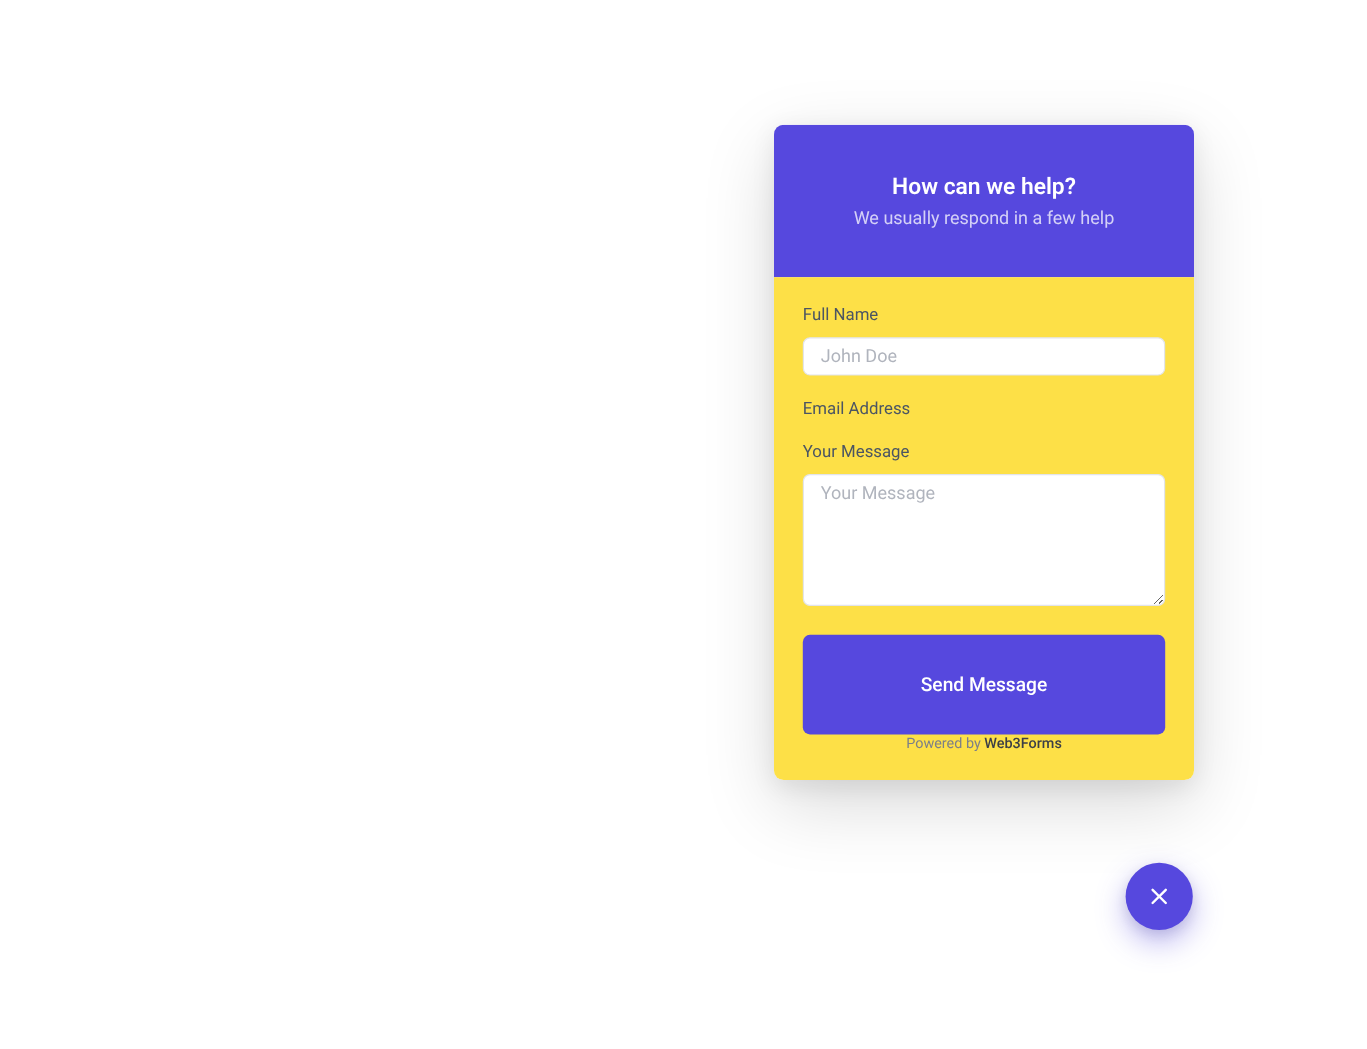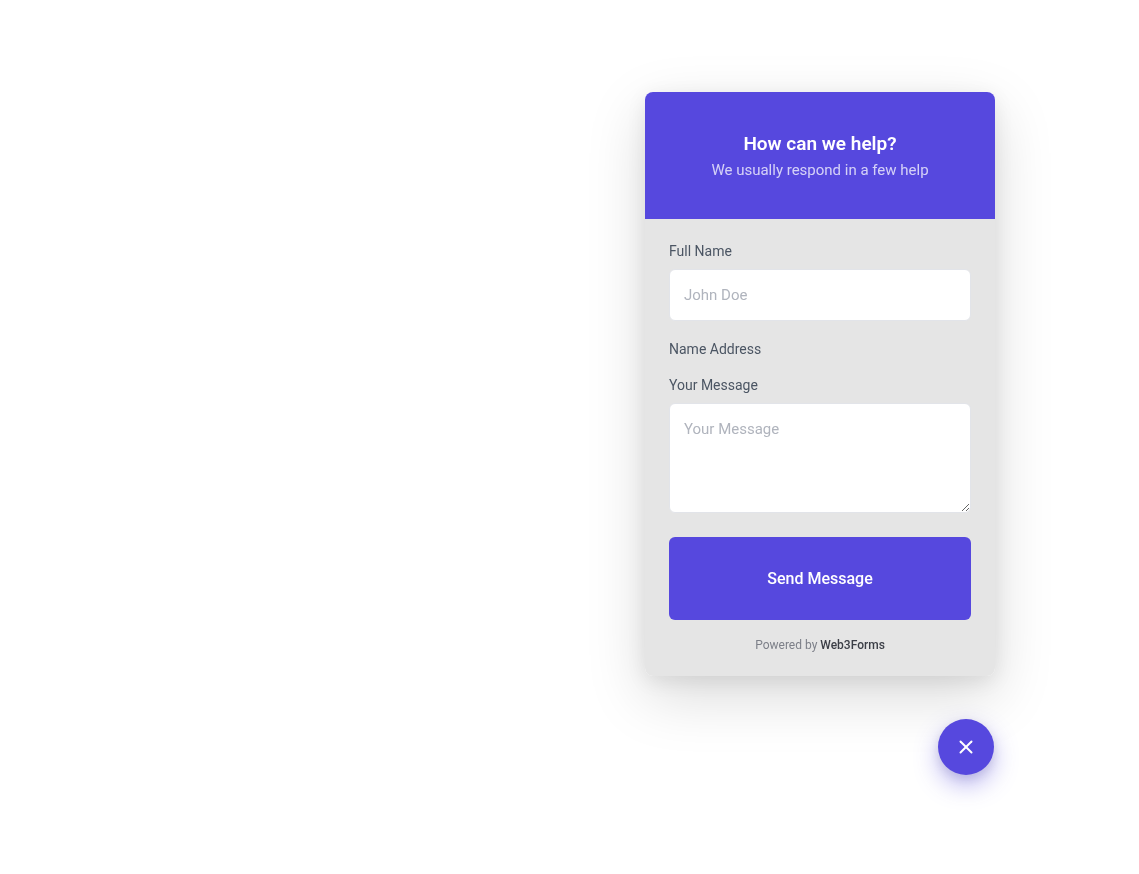--- a/index.html
+++ b/index.html
@@ -12,21 +12,21 @@
       font-family: -apple-system, BlinkMacSystemFont, "Segoe UI", Roboto, "Helvetica Neue", Arial, sans-serif;
       width: 1139px;
       height: 874px;
       position: relative;
       background: #ffffff;
     }
 
     .popup {
       position: absolute;
       left: 645px;
-      top: 92px;
+      top: 104px;
       width: 350px;
       background: #ffffff;
       border-radius: 8px;
       box-shadow: 0 20px 60px rgba(0, 0, 0, 0.15), 0 5px 20px rgba(0,0,0,0.08);
       overflow: hidden;
     }
 
     .popup-header {
       background: #5648DE;
       color: #ffffff;
@@ -41,38 +41,38 @@
     }
 
     .popup-subtitle {
       font-size: 15px;
       color: rgba(255, 255, 255, 0.75);
       font-weight: 400;
     }
 
     .popup-body {
       padding: 24px;
-      background: #e5e5e5;
+      background: #fde047;
     }
 
     .form-group {
       margin-bottom: 20px;
     }
 
     .form-label {
       display: block;
       font-size: 14px;
       color: #4b5563;
       margin-bottom: 10px;
       font-weight: 400;
     }
 
     .form-input, .form-textarea {
       width: 100%;
-      padding: 16px 14px;
+      padding: 6px 14px;
       font-size: 15px;
       border: 1px solid #e2e4e9;
       border-radius: 6px;
       background: #ffffff;
       color: #374151;
       font-family: inherit;
     }
 
     .form-input::placeholder, .form-textarea::placeholder {
       color: #b0b4bd;
@@ -93,21 +93,20 @@
       font-size: 16px;
       font-weight: 500;
       cursor: pointer;
       font-family: inherit;
     }
 
     .powered-by {
       text-align: center;
       font-size: 12px;
       color: #7c7f88;
-      margin-top: 18px;
     }
 
     .powered-by .brand {
       color: #3b3e46;
       font-weight: 500;
     }
 
     .close-fab {
       position: absolute;
       left: 938px;
@@ -139,21 +138,21 @@
   <div class="popup-header">
     <h2 class="popup-title">How can we help?</h2>
     <p class="popup-subtitle">We usually respond in a few help</p>
   </div>
   <div class="popup-body">
     <div class="form-group">
       <label class="form-label">Full Name</label>
       <input type="text" class="form-input" placeholder="John Doe" style="">
     </div>
     <div class="form-group">
-      <label class="form-label">Name Address</label>
+      <label class="form-label">Email Address</label>
     </div>
     <div class="form-group">
       <label class="form-label">Your Message</label>
       <textarea class="form-textarea" placeholder="Your Message" style=""></textarea>
     </div>
     <button class="submit-button">Send Message</button>
     <p class="powered-by">
       <span>Powered by </span><span class="brand">Web3Forms</span>
     </p>
   </div>

